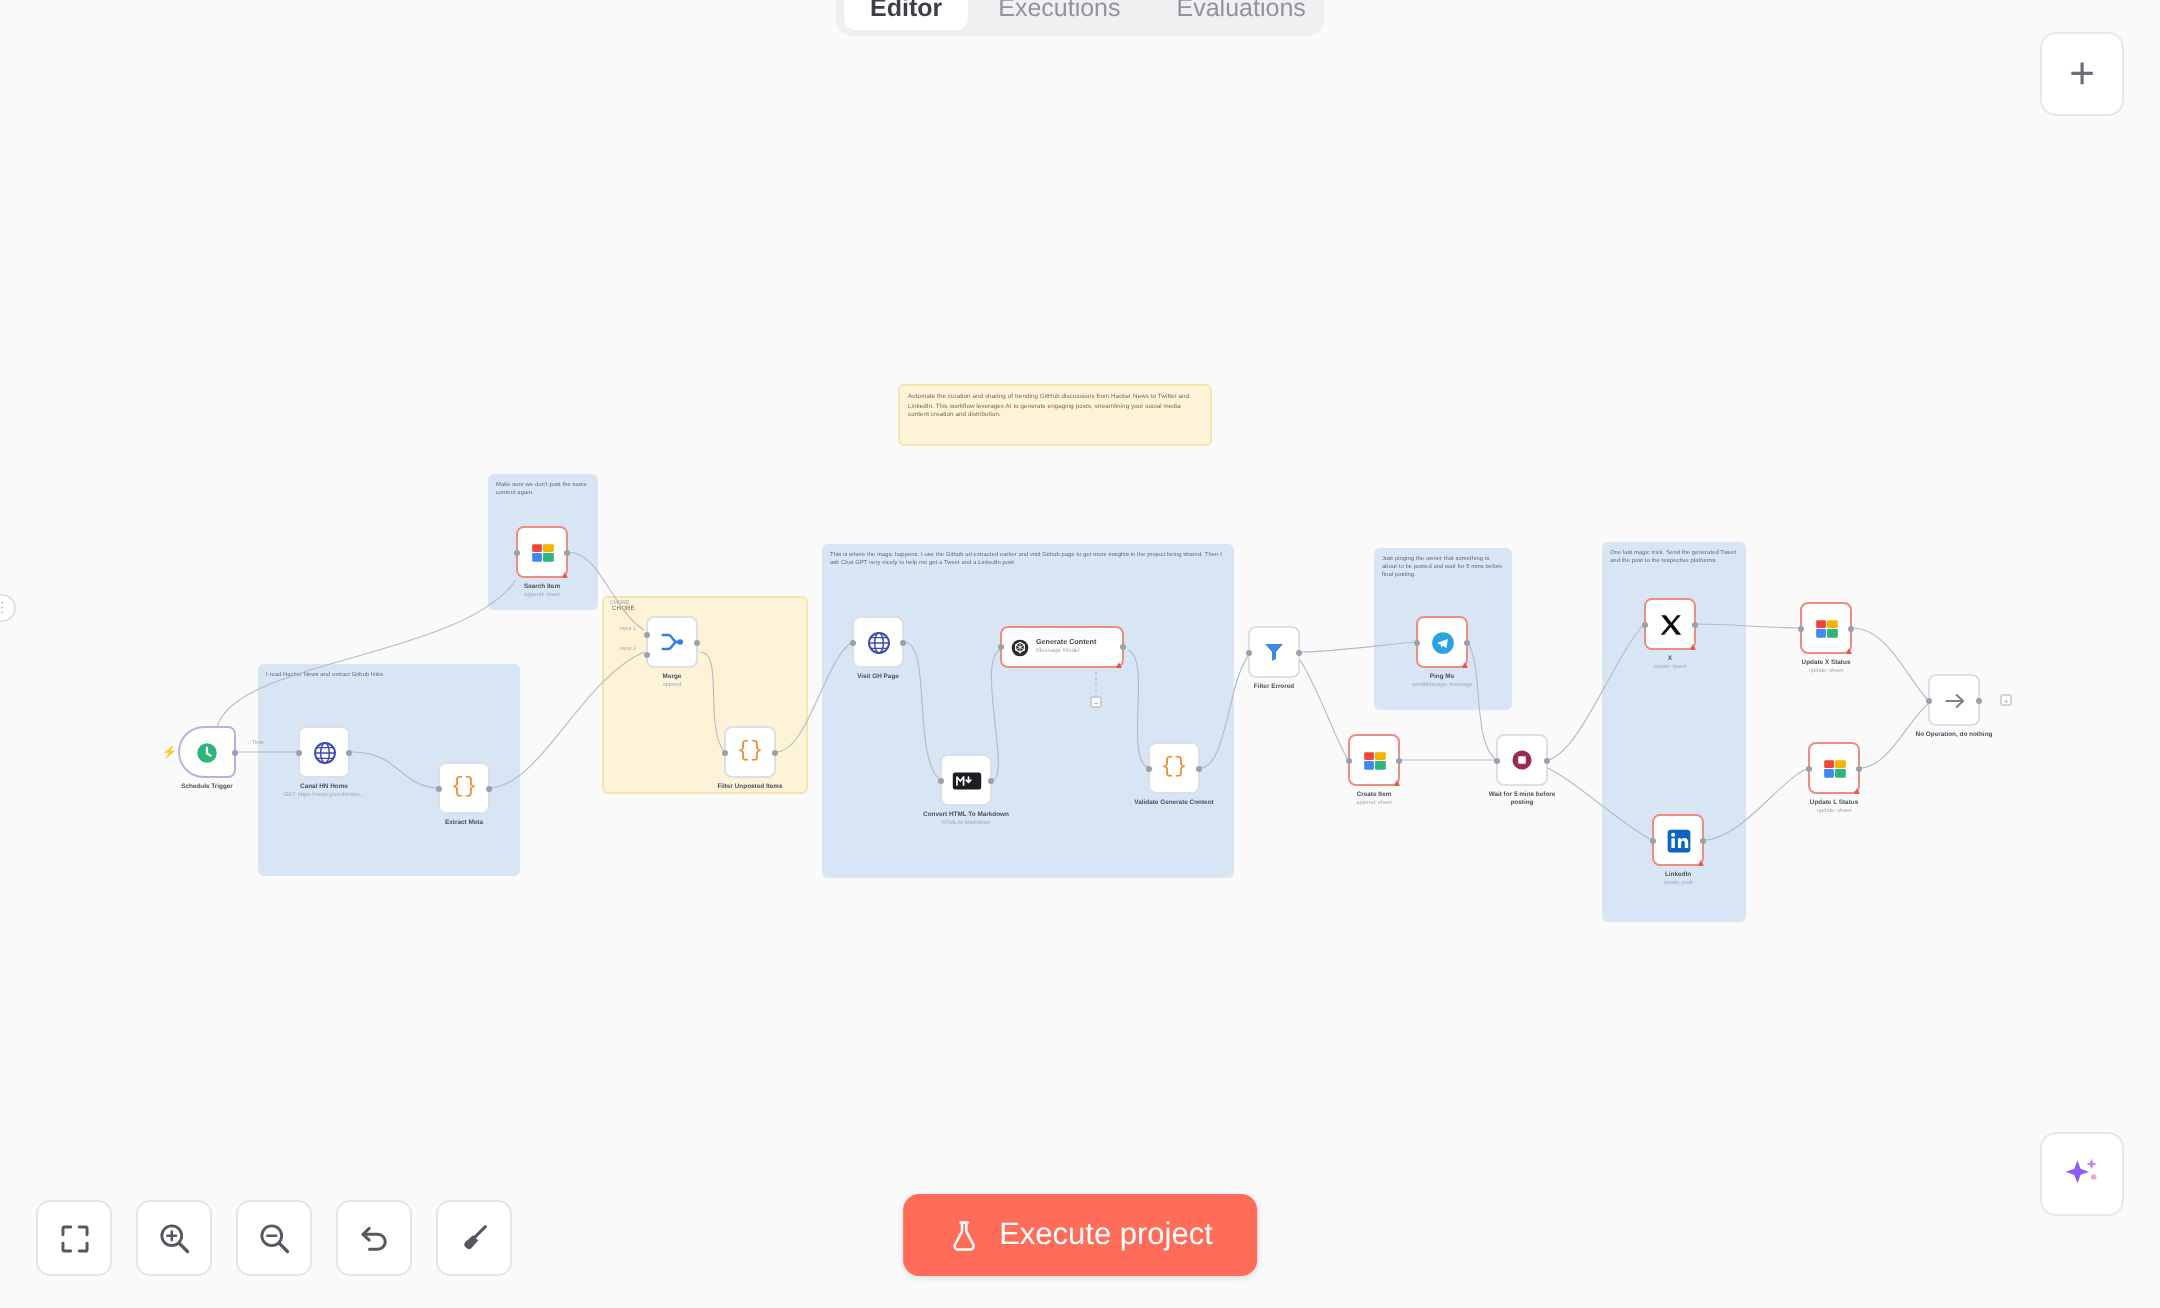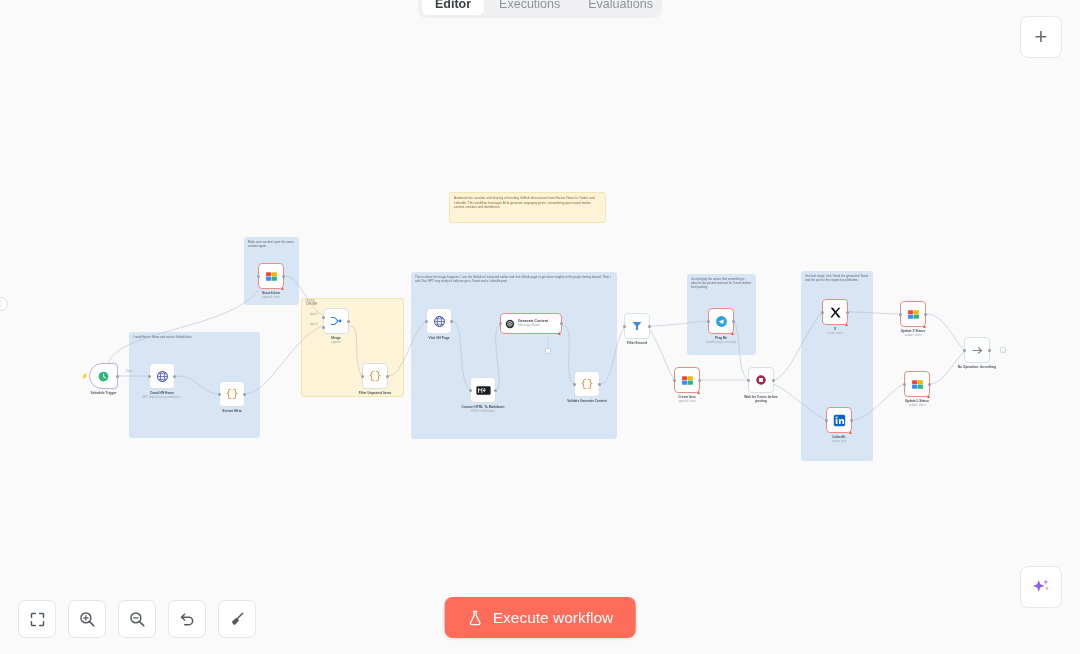--- a/index.html
+++ b/index.html
@@ -520,16 +520,16 @@
         <path d="M19.6 4.4l-7 7" stroke="#55595f" stroke-width="2" stroke-linecap="round"></path>
         <path d="M11.3 10.2l3.5 3.5-4.6 5.2c-.8.9-2.2.9-3 0l-1.1-1.1c-.8-.8-.8-2.2 0-3z" fill="#55595f"></path>
       </svg>
     </div>
   </div>
 
   <button class="execbtn">
     <svg width="17" height="18" viewBox="0 0 24 24">
       <path d="M9.5 2.5h5M10.5 2.5v6.2L5.6 18c-.9 1.6.2 3.5 2 3.5h8.8c1.8 0 2.9-1.9 2-3.5l-4.9-9.3V2.5" stroke="#fff" stroke-width="1.8" fill="none" stroke-linejoin="round" stroke-linecap="round"></path>
     </svg>
-    <span>Execute workflow</span>
+    <span>Execute project</span>
   </button>
 
 </div>
 
 </body></html>

